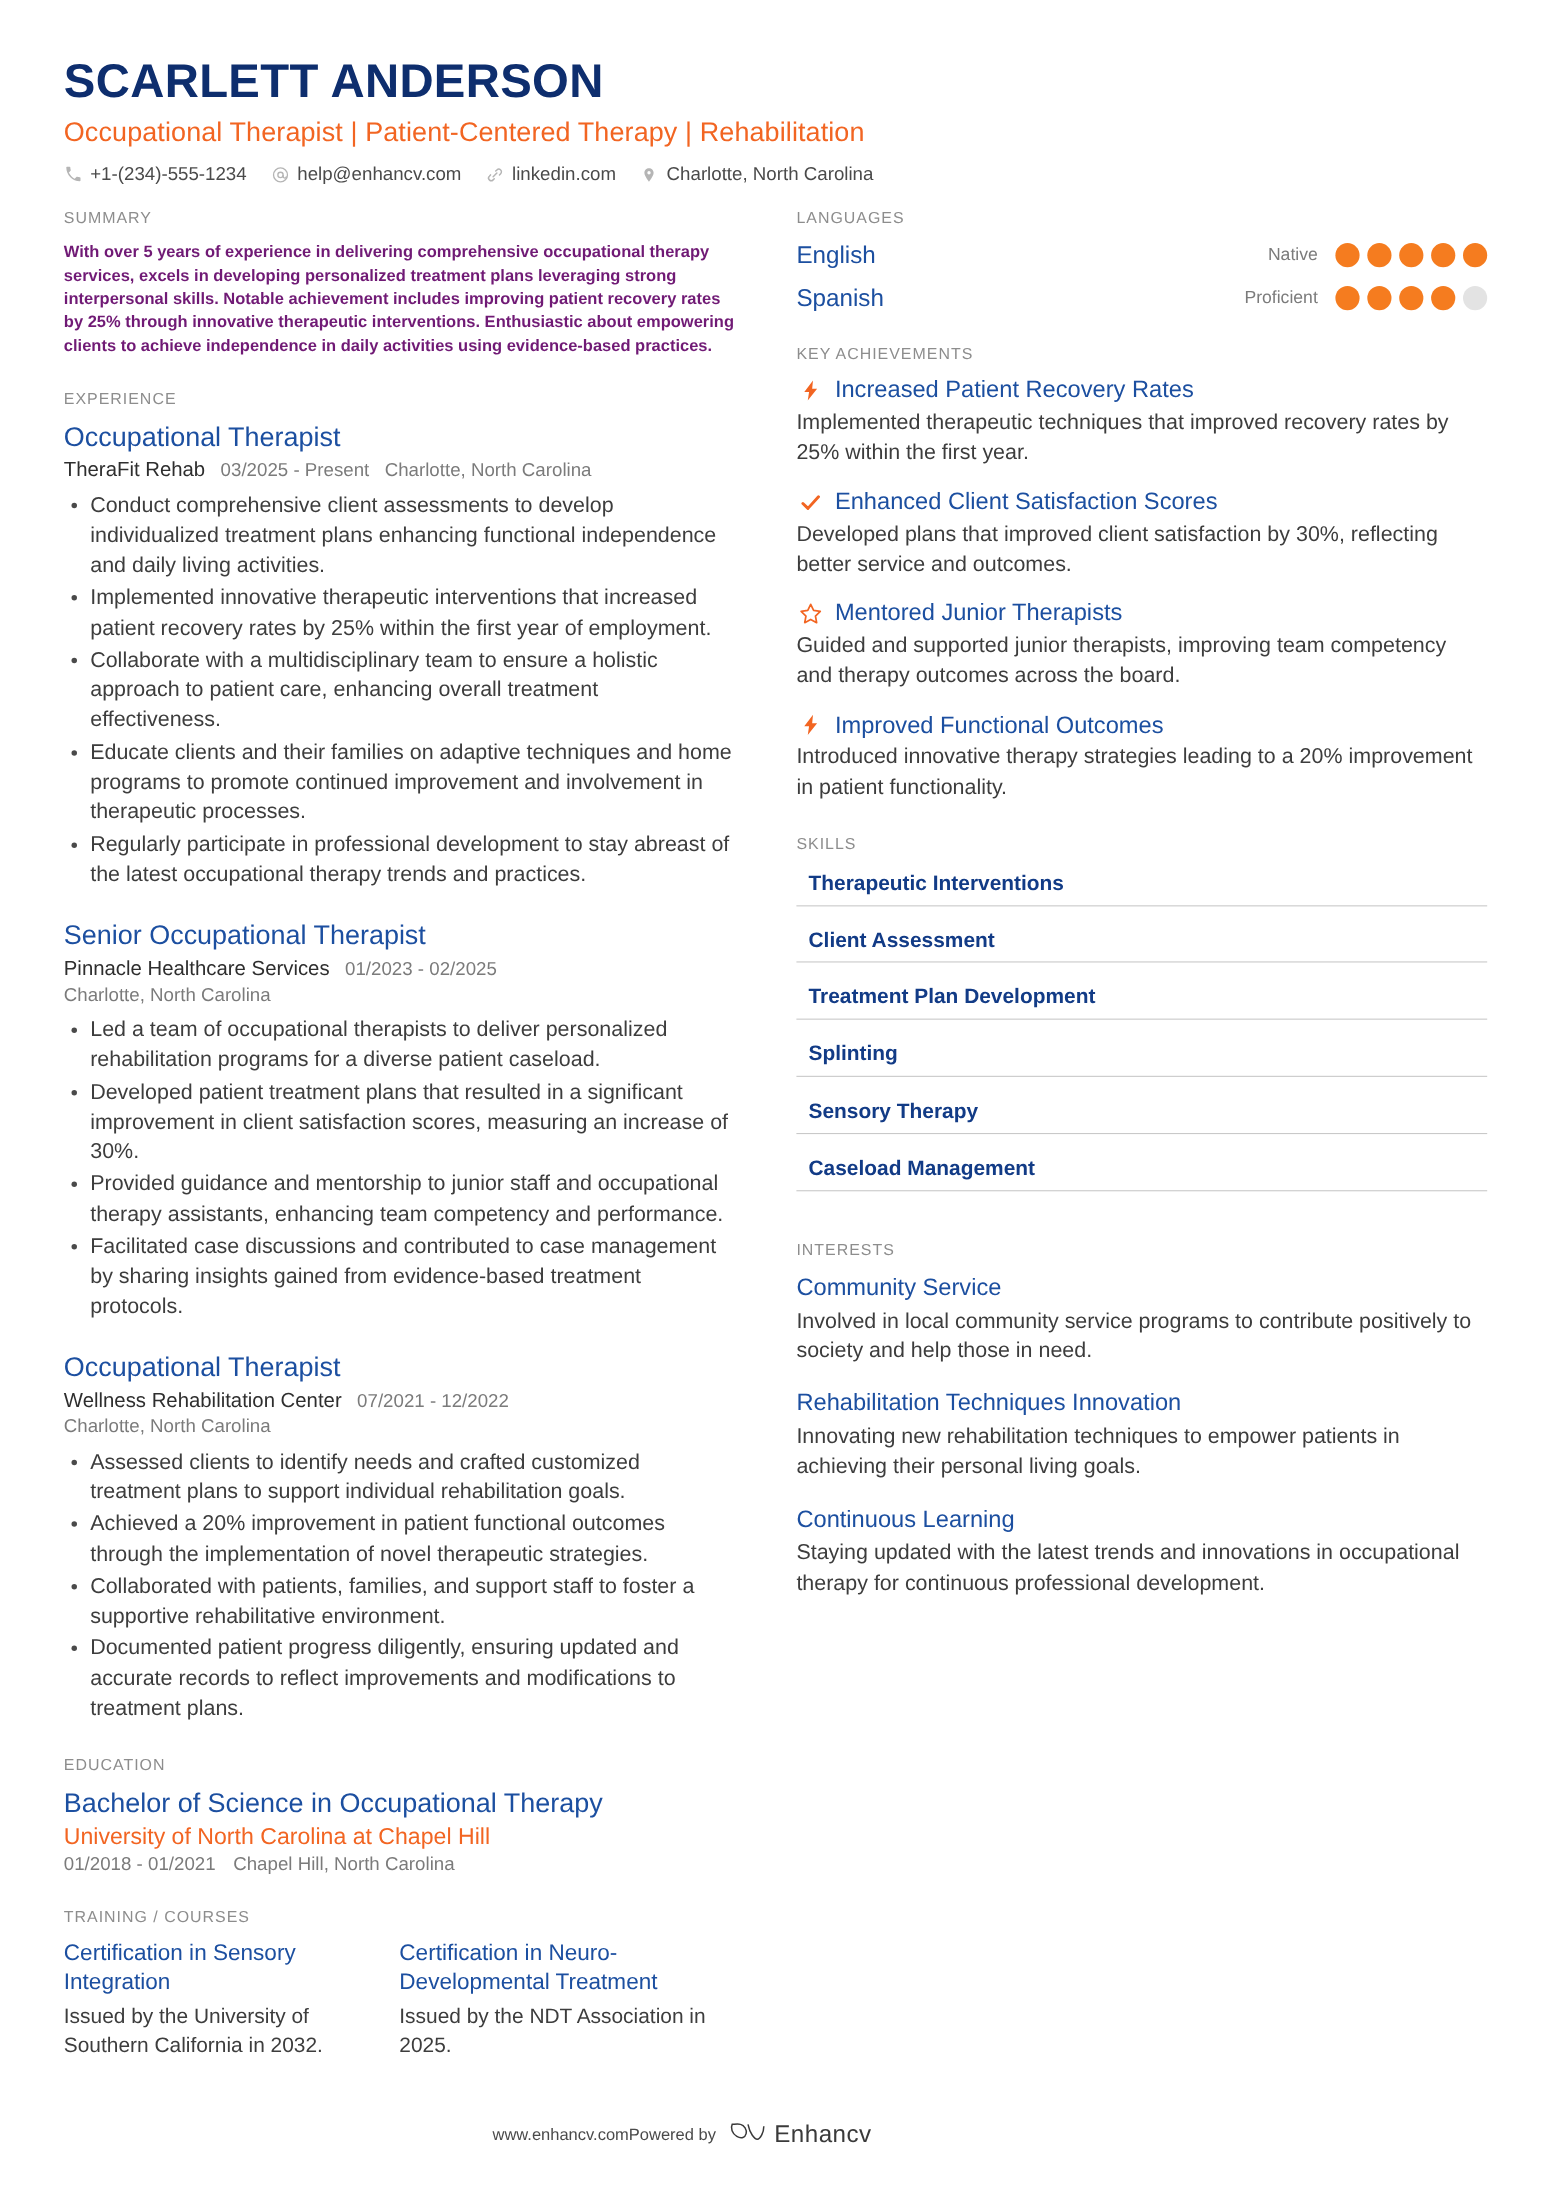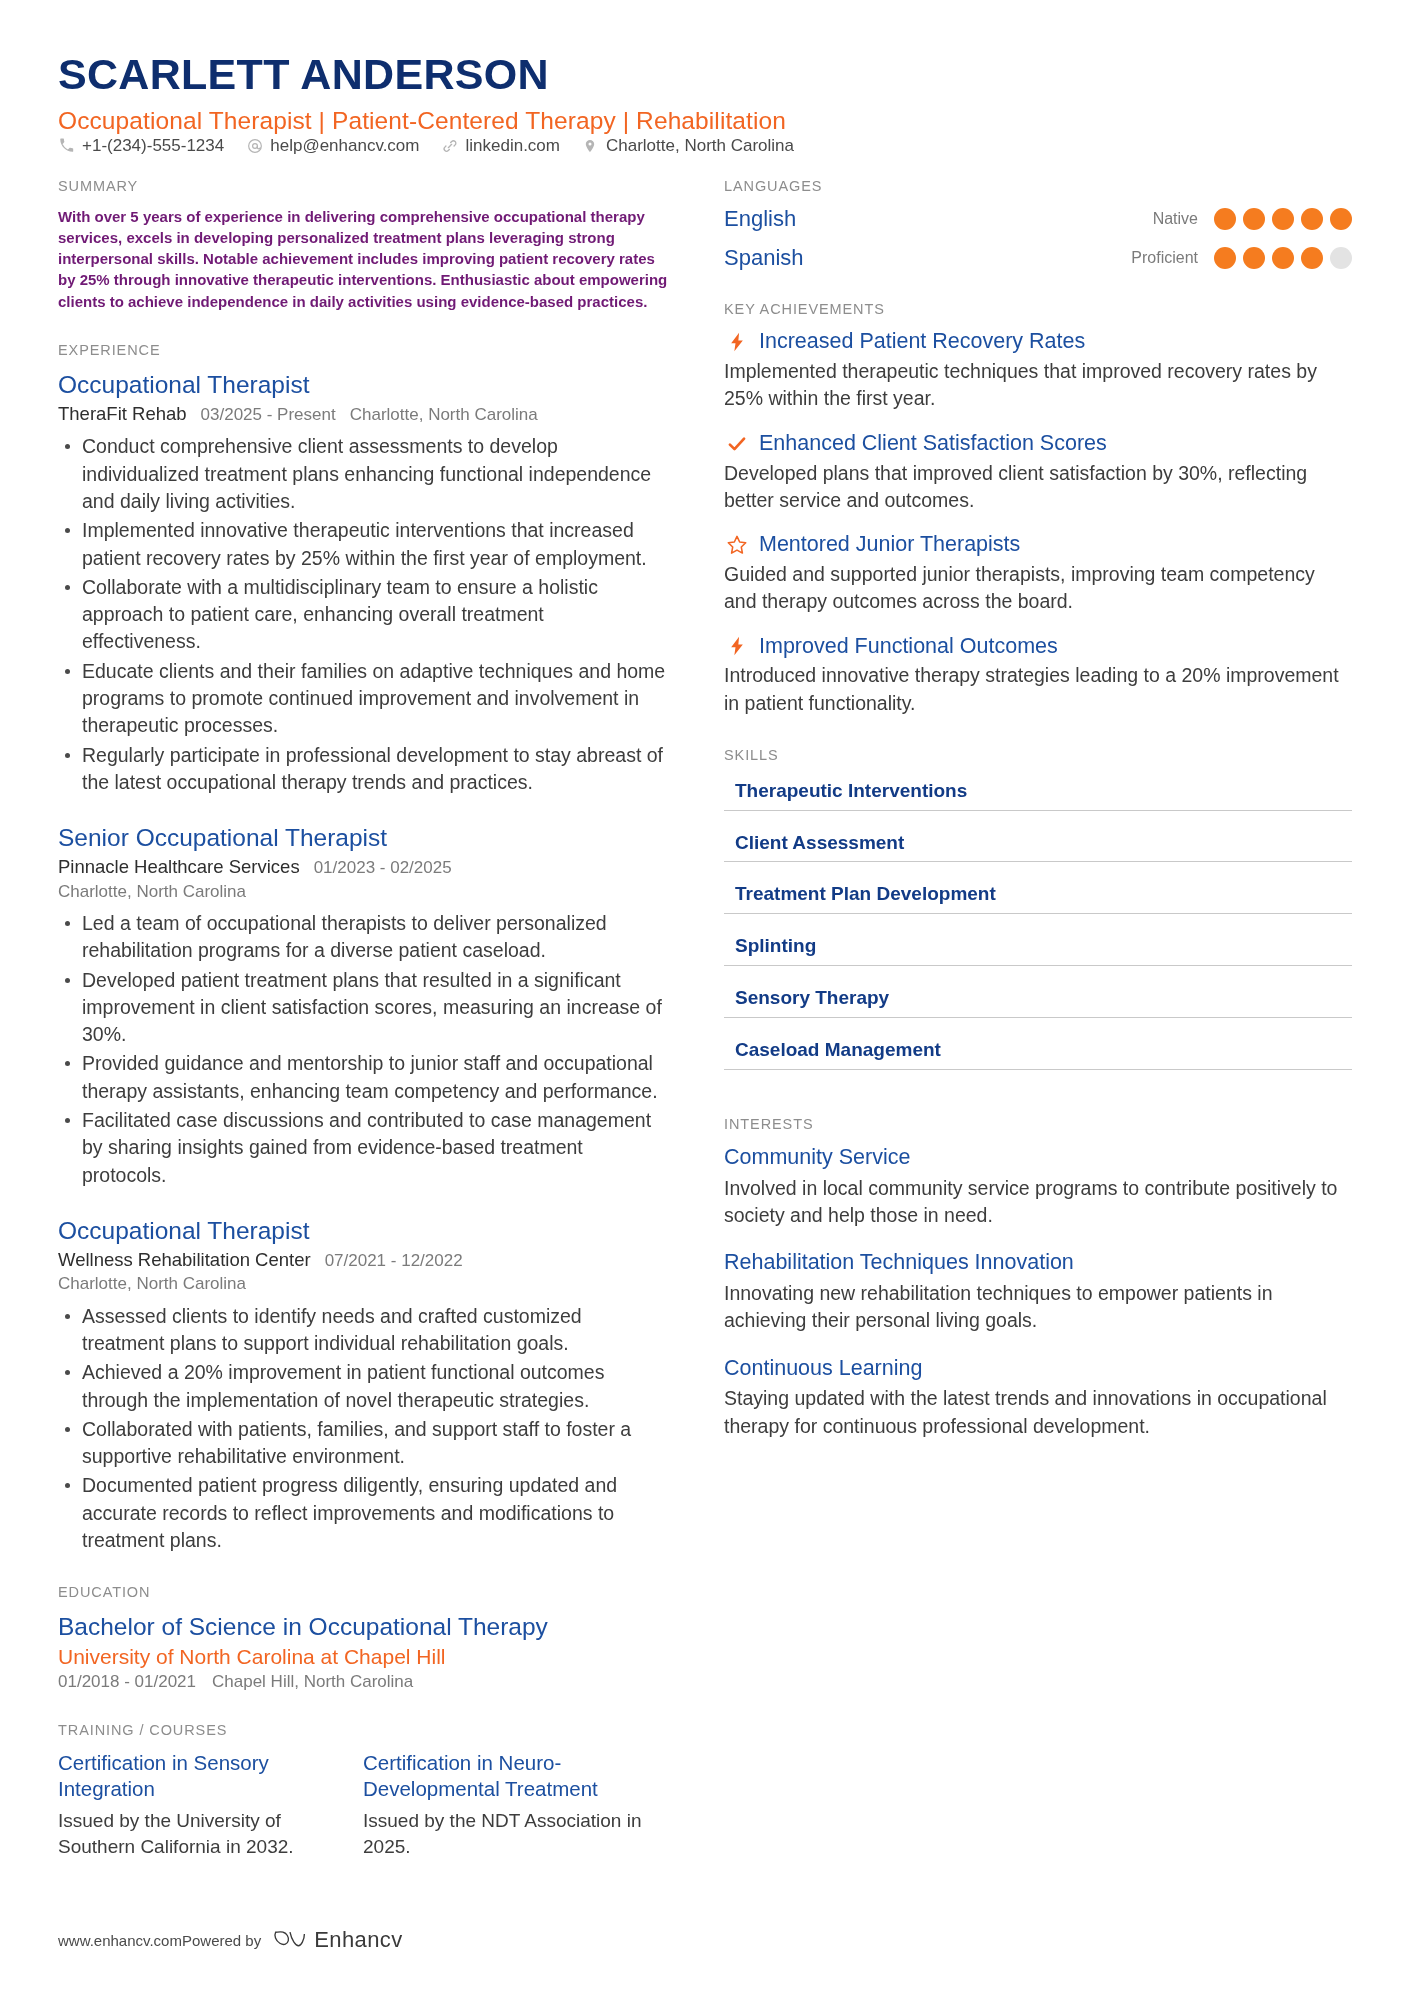--- a/index.html
+++ b/index.html
@@ -34,20 +34,21 @@
 
   .headline {
     font-size: 24.5px;
     color: #f26522;
     margin-top: 8px;
     line-height: 1.2;
     letter-spacing: 0.1px;
   }
 
   .contacts {
+    margin-top: 13px;
     display: flex;
     align-items: center;
     flex-wrap: wrap;
     gap: 0;
     font-size: 17px;
     color: #4a4a4a;
   }
   .contact-item {
     display: inline-flex;
     align-items: center;
@@ -246,21 +247,21 @@
   }
 
   
   .footer {
     position: absolute;
     left: 58px;
     right: 58px;
     bottom: 42px;
     display: flex;
     align-items: center;
-    justify-content: flex-start;
+    justify-content: center;
     font-size: 15px;
     color: #4a4a4a;
   }
   .footer-right { display: flex; align-items: center; gap: 12px; }
   .brand { display: flex; align-items: center; gap: 7px; color: #3a3a3a; }
   .brand-name { font-size: 22px; letter-spacing: 0.4px; color: #3a3a3a; }
 </style>
 </head>
 <body>
 

